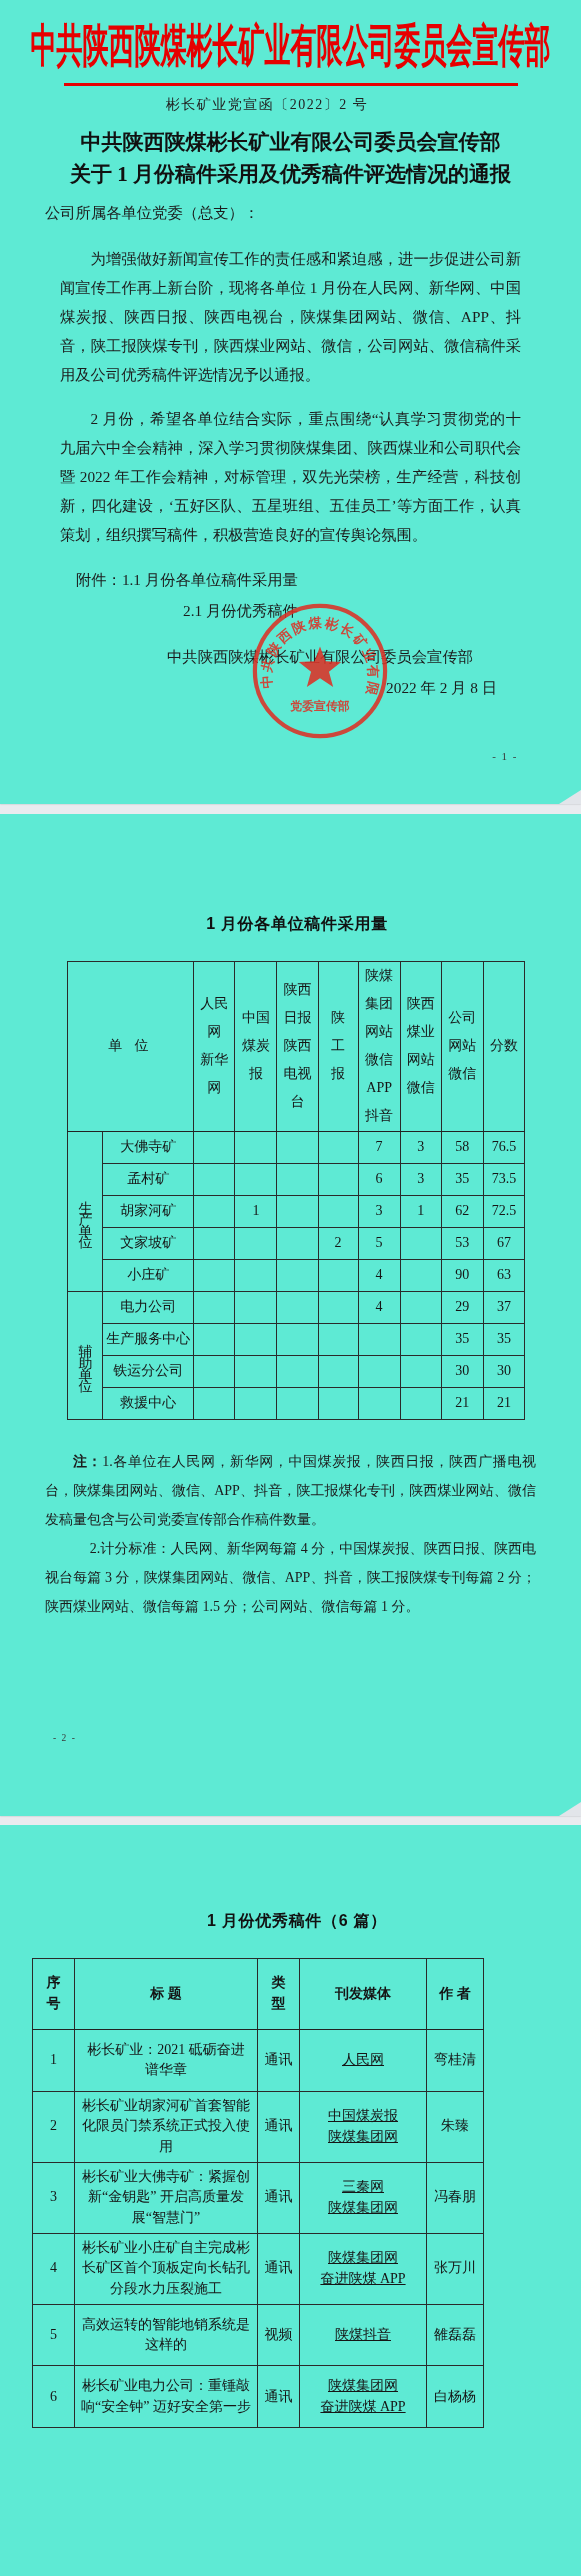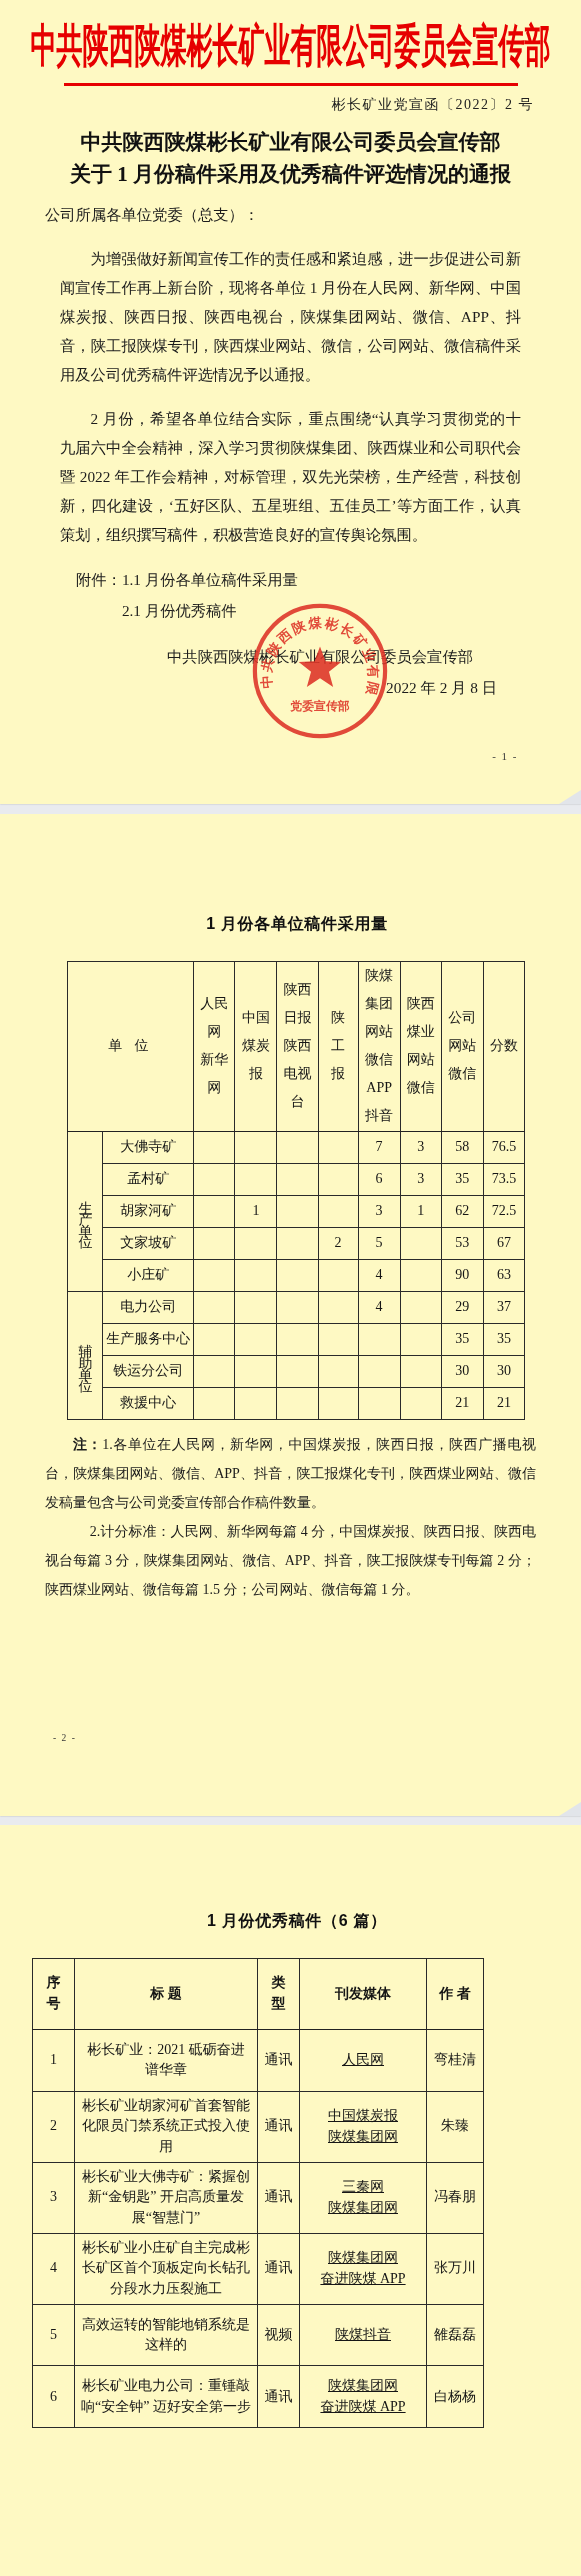--- a/index.html
+++ b/index.html
@@ -6,49 +6,49 @@
   body {
     width:581px;
     background:#e9ebef;
     font-family:"Liberation Serif","DejaVu Serif",serif;
     color:#1c1c1c;
   }
   .doc { width:581px; }
   .page {
     position:relative;
     width:581px;
-    background:#fef9c3;
+    background:#5eead4;
     overflow:hidden;
     box-shadow:0 0.7px 1.5px rgba(0,0,0,.18);
   }
   .page-1 { height:804px; }
   .page-2 { height:902px; margin-top:9.5px; }
   .page-3 { height:852px; margin-top:9.5px; }
   .curl {
     position:absolute; bottom:0; right:0; width:0; height:0;
     border-style:solid; border-width:0 0 14.5px 22px;
     border-color:transparent transparent #e2e5ea transparent;
   }
   
   .red-head { text-align:center; padding:29px 0 16px; }
   .red-head span {
     display:inline-block;
     font-size:26px; font-weight:700; color:#e60000;
     letter-spacing:0px; white-space:nowrap;
     transform:scaleY(1.75); transform-origin:center;
   }
   .red-line { width:454px; height:2.9px; background:#e60000; margin:2.9px auto 0; }
-  .doc-no { margin-top:10.2px; text-align:right; padding-right:47px; font-size:14px; letter-spacing:1.5px; color:#222; }
+  .doc-no { margin-top:10.2px; text-align:center; padding-right:47px; font-size:14px; letter-spacing:1.5px; color:#222; }
   .doc-title { margin-top:11.6px; text-align:center; font-weight:700; font-size:21px; line-height:32px; color:#111; }
-  .salutation { margin-top:10.2px; padding:0 45px; font-size:15.3px; line-height:29px; }
+  .salutation { margin-top:10.2px; padding:0 45px; font-size:15.3px; line-height:29px;font-family:Liberation Mono, monospace; }
   .para { margin:15px; padding:0 45px; font-size:15.3px; line-height:29px; text-align:justify; text-indent:2em; }
   .attach { display:flex; padding-left:76px; font-size:15.3px; margin-top:1.5px; }
   .attach-label { line-height:31px; }
   .attach-items { display:flex; flex-direction:column; }
-  .attach-item { line-height:31px; }
+  .attach-item { line-height:31px;text-align:right; }
   .sign-line { margin-top:19px; text-align:right; padding-right:108px; font-size:15.3px; line-height:23px; }
   .date-line { margin-top:8.7px; text-align:right; padding-right:84px; font-size:15.3px; line-height:23px; }
   .seal { position:absolute; left:250px; top:601px; width:140px; height:140px; opacity:.87; }
   .pageno { position:absolute; font-size:11px; letter-spacing:1.5px; color:#3a3a3a; }
   .pageno-1 { right:63px; bottom:42px; }
   .pageno-2 { left:53px; bottom:73px; font-size:9.5px; }
   
   .tbl-title {
     text-align:center; font-family:"Liberation Sans","DejaVu Sans",sans-serif;
     font-weight:700; font-size:16px; letter-spacing:0.7px; color:#111;margin-left:13px;
@@ -59,21 +59,21 @@
   .adoption-table .hdr td { height:169px; text-align:center; vertical-align:middle; white-space:pre-line; line-height:28px; padding:0 1.5px; border-bottom:1.5px solid #222; }
   .adoption-table .hdr .unit-hdr { letter-spacing:4.4px; }
   .adoption-table td { text-align:center; }
   .adoption-table .row td { height:29px; }
   .grp {
     writing-mode:vertical-lr; text-orientation:upright;
     letter-spacing:11.6px; text-align:center; padding-top:4.4px;
   }
   .grp-2 { border-top:1.5px solid #222; }
   .adoption-table .unit { text-align:center; }
-  .notes { margin-top:10px; padding:0 45px; }
+  .notes { margin-top:27px; padding:0 45px; }
   .note { margin:0; font-size:14px; line-height:29px; text-align:justify; }
   .note-1 { text-indent:2em; }
   .note-2 { text-indent:3.2em; }
   .note-label { font-weight:700; }
   
   .excellent-table { margin:26px 0 0 32px; width:452px; border:1.5px solid #222; }
   .excellent-table .hdr td { height:61px; text-align:center; vertical-align:middle; font-weight:700; border-bottom:1.5px solid #222; }
   .excellent-table td { text-align:center; vertical-align:middle; padding:4.4px 5.8px; line-height:20.4px; }
   .excellent-table .row td { height:52px; }
   .pre { white-space:pre-line;text-decoration:underline; }

